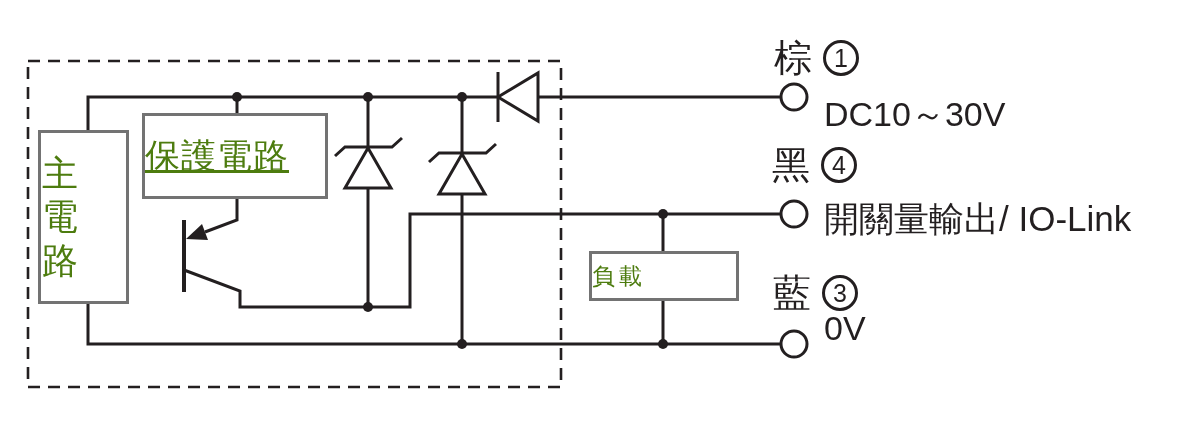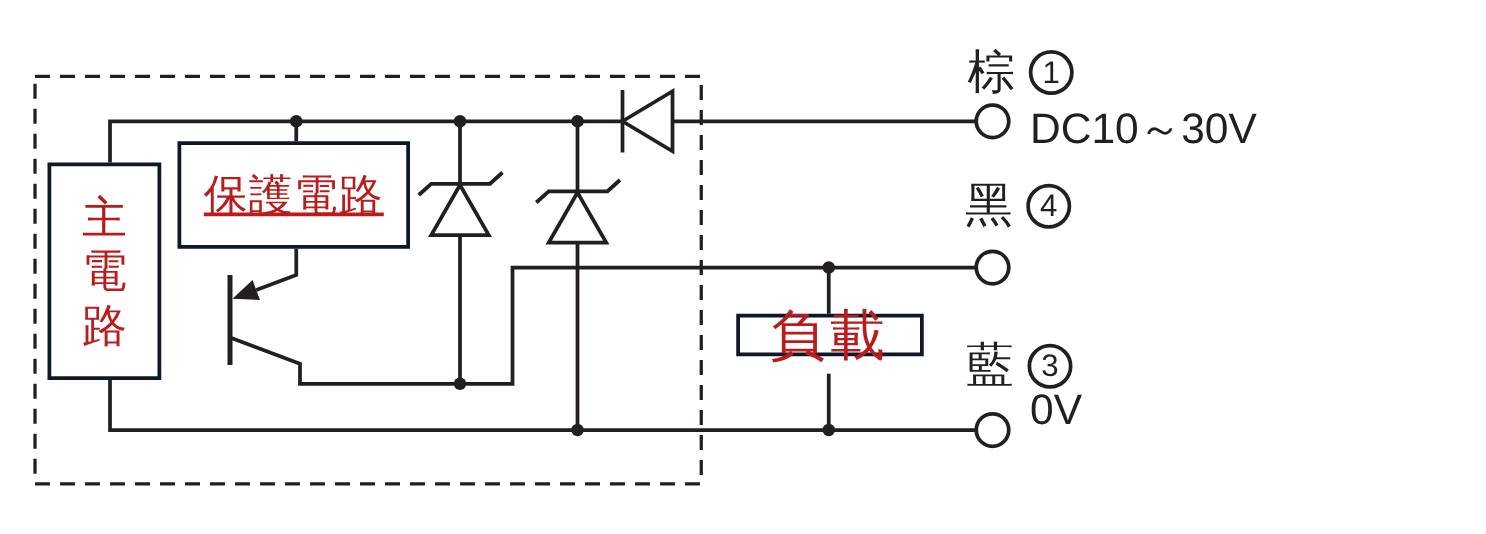--- a/index.html
+++ b/index.html
@@ -3,43 +3,43 @@
 <meta charset="utf-8">
 <style>
   html,body { margin:0; padding:0; background:#ffffff; }
   .stage {
     position:relative; width:1189px; height:427px; background:#ffffff;
     font-family:"Liberation Sans","DejaVu Sans",sans-serif; color:#231f20;
     overflow:hidden;
   }
   .stage svg { position:absolute; left:0; top:0; }
   .cbox {
-    position:absolute; border:3px solid #0f172a; background:#ffffff;
-    display:flex; align-items:center; justify-content:center;
-    box-sizing:border-box; color:#b91c1c;
+    position:absolute; border:3px solid #737373; background:#ffffff;
+    display:flex; align-items:center; 
+    box-sizing:border-box; color:#4d7c0f;
   }
   .box-main  { left:38px;  top:130px; width:91px;  height:174px; }
   .box-main .vtext {
     width:38px; font-size:36px; line-height:1.2; word-break:break-all;
     text-align:center; display:block;
   }
   .box-prot  { left:142px; top:113px; width:186px; height:86px; font-size:35px; letter-spacing:1px; white-space:nowrap;text-decoration:underline; }
-  .box-load  { left:589px; top:251px; width:150px; height:34px; font-size:44px; letter-spacing:4px; white-space:nowrap; }
+  .box-load  { left:589px; top:251px; width:150px; height:50px; font-size:23px; letter-spacing:4px; white-space:nowrap; }
   .term-row { position:absolute; display:flex; align-items:center; gap:11px; }
   .t1 { left:774px; top:38px; }
   .t2 { left:772px; top:145px; }
   .t3 { left:773px; top:273px; }
   .wire-color { font-size:38px; line-height:40px; white-space:nowrap; }
   .pin-badge {
     width:36px; height:36px; border:3px solid #231f20; border-radius:50%;
     display:flex; align-items:center; justify-content:center;
     font-size:25px; box-sizing:border-box; background:#ffffff;
   }
   .term-name { position:absolute; font-size:34px; white-space:nowrap; }
-  .n1 { left:824px; top:80px; }
+  .n1 { left:824px; top:92px; }
   .n2 { left:824px; top:196px; font-size:35px; }
   .n3 { left:824px; top:309px; }
 </style>
 </head>
 <body>
 
 <div class="stage">
 
   <svg width="1189" height="427" viewBox="0 0 1189 427">
 
@@ -112,20 +112,21 @@
   <div class="term-row t1">
     <span class="wire-color">棕</span>
     <span class="pin-badge">1</span>
   </div>
   <div class="term-name n1">DC10～30V</div>
 
   <div class="term-row t2">
     <span class="wire-color">黑</span>
     <span class="pin-badge">4</span>
   </div>
+  <div class="term-name n2">開關量輸出/ IO-Link</div>
 
   <div class="term-row t3">
     <span class="wire-color">藍</span>
     <span class="pin-badge">3</span>
   </div>
   <div class="term-name n3">0V</div>
 
 </div>
 
 </body></html>

